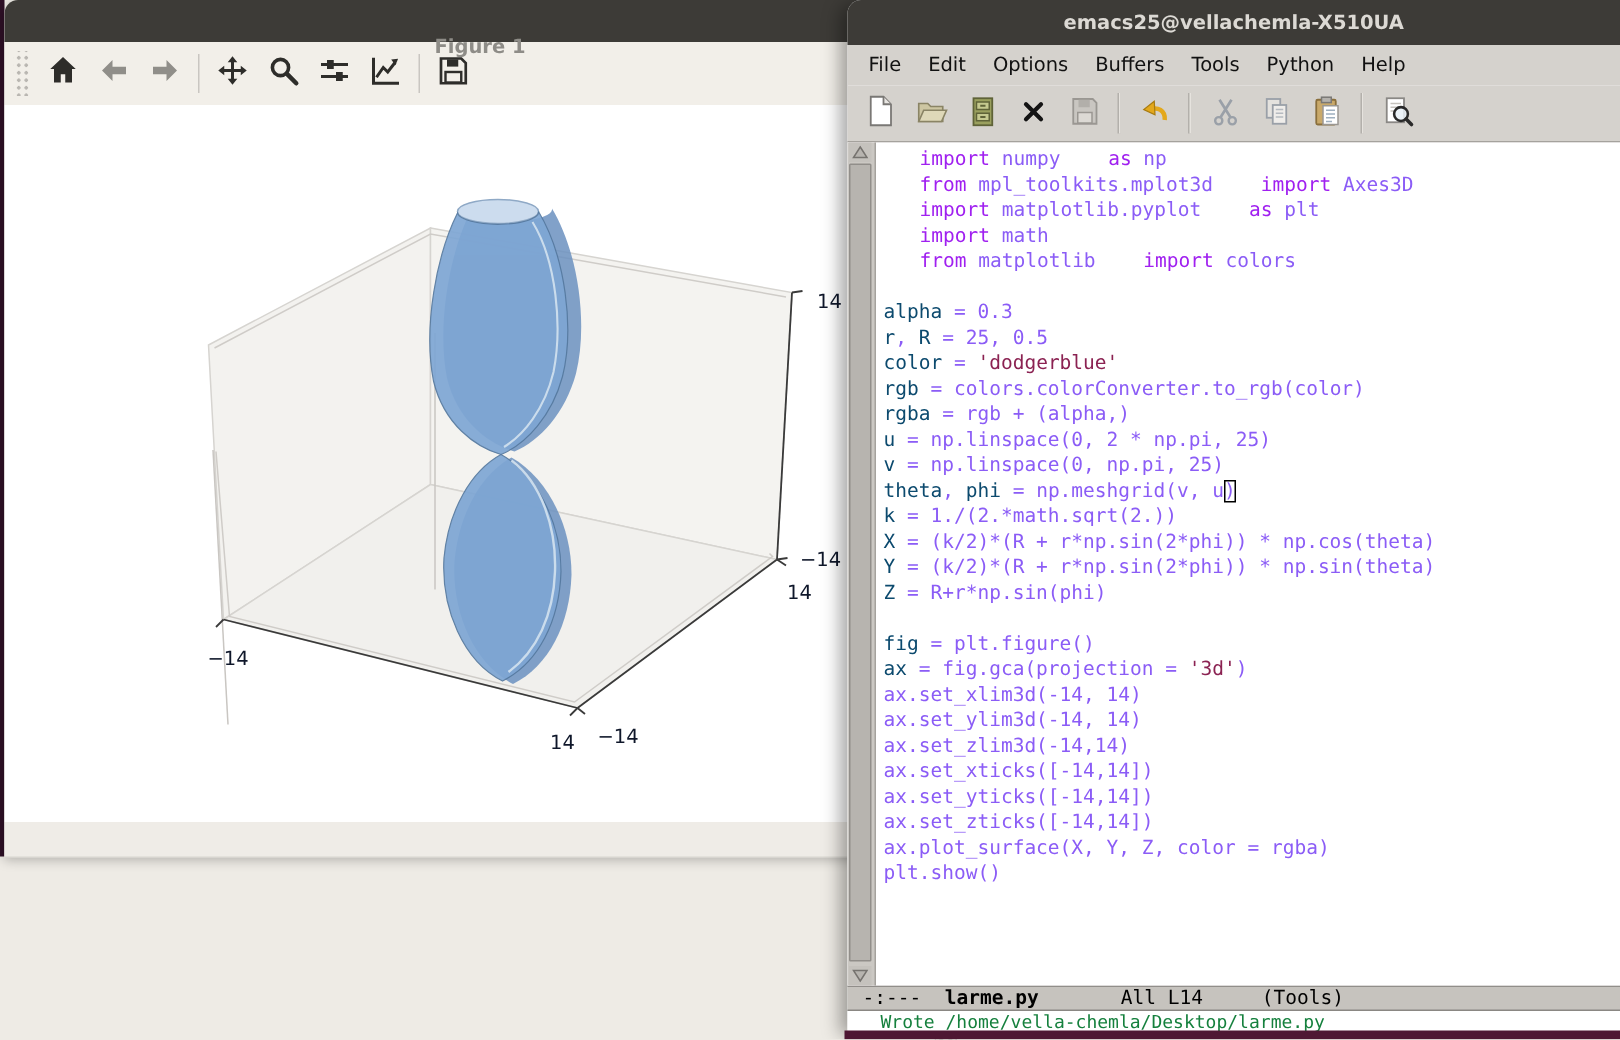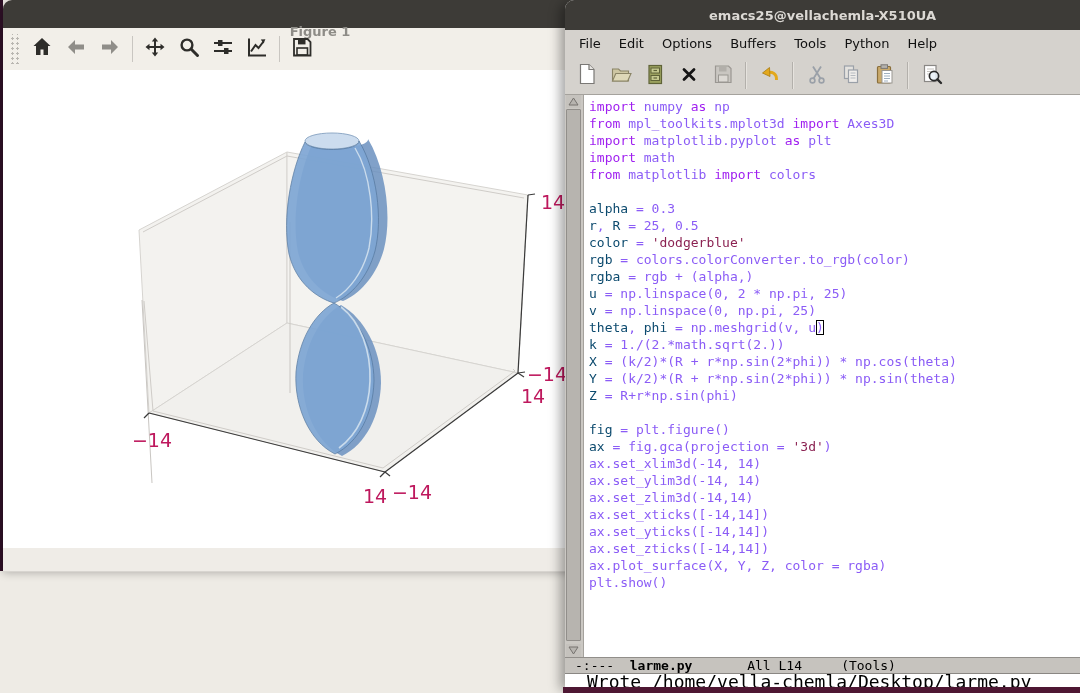--- a/index.html
+++ b/index.html
@@ -14,21 +14,21 @@
   .fig-window .titlebar{border-radius:9px 9px 0 0;}
   .titlebar .title{font-size:13px;font-weight:bold;}
   .fig-title-text{color:#8e8c87;margin-top:34px;}
   .emacs-title-text{color:#dcd9d4;}
   .fig-toolbar{height:42px;display:flex;align-items:center;gap:4px;padding:0 6px;background:#f2efe9;}
   .grip{width:10px;height:30px;margin-right:4px;
     background-image:radial-gradient(#b9b6b1 1px, transparent 1.2px);background-size:5px 5px;background-position:1px 2px;}
   .tbtn{width:30px;height:30px;display:flex;align-items:center;justify-content:center;}
   .tsep{width:1px;height:26px;background:#c9c6c1;margin:0 3px;}
   .fig-canvas{position:relative;width:634px;height:478px;background:#ffffff;}
-  .tick{position:absolute;transform:translate(-50%,-50%);font-size:19px;color:#be185d;font-family:"DejaVu Sans","Liberation Sans",sans-serif;text-align:right;}
+  .tick{position:absolute;transform:translate(-50%,-50%);font-size:13px;color:#0f172a;font-family:"DejaVu Sans","Liberation Sans",sans-serif;text-align:right;}
   .fig-bottom{height:23px;background:#efece7;border-bottom:1px solid #d8d5d0;}
 
   
   .emacs-window{position:absolute;left:565px;top:0;width:515px;height:687px;background:#ffffff;
     border-radius:9px 0 0 0;box-shadow:-5px 3px 12px rgba(0,0,0,.35);}
   .emacs-window .titlebar{height:30px;border-radius:9px 0 0 0;}
   .menubar{height:27px;background:#d5d2cd;display:flex;align-items:center;padding-left:5px;}
   .menu-item{font-size:13px;color:#111;padding:4px 9px;text-align:right;}
   .etoolbar{height:37px;background:#d5d2cd;border-bottom:1px solid #a5a29d;display:flex;align-items:center;padding-left:6px;gap:3px;}
   .ebtn{width:31px;height:31px;display:flex;align-items:center;justify-content:center;}
@@ -36,30 +36,30 @@
   .editor{position:relative;height:562px;background:#fff;display:flex;}
   .vscroll{width:18px;background:#cbc8c3;border-right:1px solid #a5a29d;position:relative;flex:none;}
   .sb-arrow{position:absolute;left:1px;width:15px;height:13px;background:#c5c2bd;display:flex;align-items:center;justify-content:center;}
   .sb-up{top:0;}
   .sb-down{bottom:0;}
   .sb-arrow svg{display:block;}
   .sb-thumb{position:absolute;left:1px;top:14px;width:15px;height:532px;background:#b7b4af;border:1px solid #918e8a;box-sizing:border-box;border-radius:1px;}
   .code{flex:1;padding:3px 0 0 5px;font-family:"DejaVu Sans Mono","Liberation Mono",monospace;font-size:13px;line-height:17px;color:#000;}
   .cl{white-space:pre;min-height:17px;}
   .cl span{white-space:pre;}
-  .k{color:#a020f0;}
+  .k{color:#a020f0;margin-left:24px;}
   .v{color:#0c4a6e;}
   .s{color:#8b2252;}
   .d{color:#8b5cf6;}
   .cur{outline:1px solid #000;outline-offset:-1px;}
   .modeline{height:17px;background:#c6c3be;border-top:1px solid #918e8a;border-bottom:1px solid #8a8783;
     font-family:"DejaVu Sans Mono","Liberation Mono",monospace;font-size:13px;color:#000;display:flex;align-items:center;padding-left:10px;box-sizing:border-box;}
   .modeline span{white-space:pre;}
   .modeline .buf{font-weight:bold;}
-  .echo{height:14px;background:#fff;display:flex;align-items:center;font-family:"DejaVu Sans Mono","Liberation Mono",monospace;font-size:18px;color:#000000;}
+  .echo{height:14px;background:#fff;display:flex;align-items:center;font-family:"DejaVu Sans Mono","Liberation Mono",monospace;font-size:12px;color:#15803d;}
   .echo-icon{width:15px;height:13px;margin-right:7px;flex:none;}
   .echo span{white-space:pre;}
 </style>
 </head>
 <body>
 
 <div class="screen">
   <div class="desktop-left-strip"></div>
 
   <section class="fig-window">

